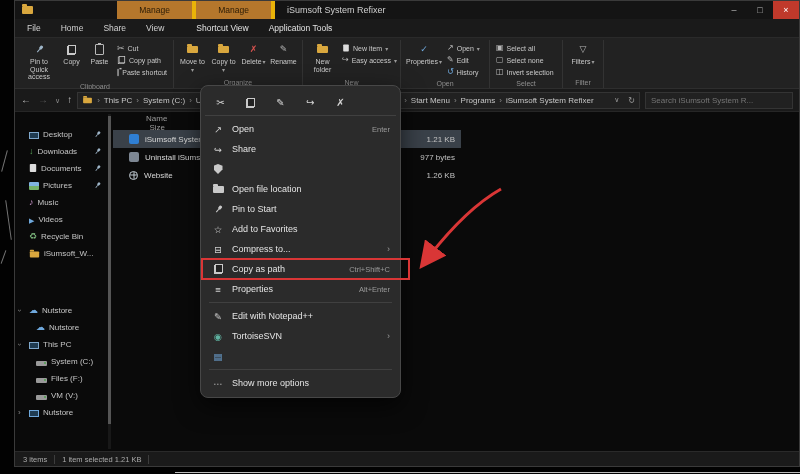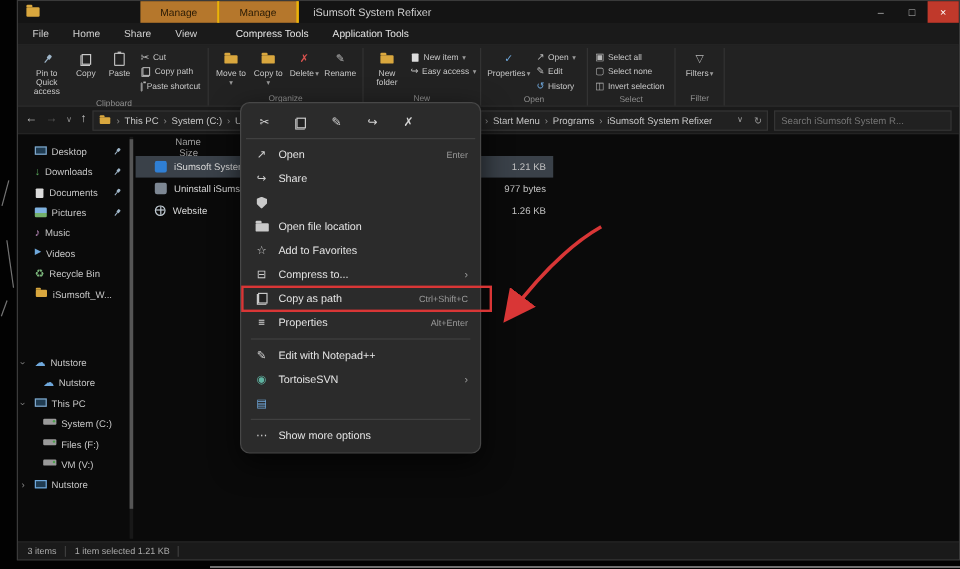--- a/index.html
+++ b/index.html
@@ -9,21 +9,21 @@
   .bottom-line{position:absolute;left:175px;right:0;bottom:1px;height:1px;background:#ddd;opacity:.85;}
 
   
   .window{position:absolute;left:14px;top:0;width:786px;height:467px;background:#181818;border:1px solid #3a3a3a;display:flex;flex-direction:column;}
 
   
   .titlebar{height:18px;background:#141414;display:flex;align-items:center;font-size:9px;color:#cfcfcf;flex:0 0 auto;position:relative;}
   .fe-icon{width:11px;height:8px;margin:0 6px 0 7px;background:#d9a73e;border-radius:1px;position:relative;display:inline-block;}
   .fe-icon::before{content:"";position:absolute;top:-2px;left:0;width:5px;height:2px;background:#d9a73e;border-radius:1px 1px 0 0;}
   .manage-tabs{display:flex;height:18px;margin-left:78px;}
-  .manage-tab{width:66px;background:#b5772c;color:#2a1b05;font-size:8.5px;display:flex;align-items:center;justify-content:center;border-right:2px solid #eab308;cursor:default;}
+  .manage-tab{width:79px;background:#b5772c;color:#2a1b05;font-size:8.5px;display:flex;align-items:center;justify-content:center;border-right:4px solid #eab308;cursor:default;}
   .win-title{margin-left:12px;white-space:nowrap;}
   .win-controls{position:absolute;right:0;top:0;display:flex;height:18px;}
   .wc{width:26px;height:18px;display:flex;align-items:center;justify-content:center;font-size:9px;color:#bbb;}
   .wc.close{background:#c0392b;color:#fff;}
 
   
   .tabrow{height:19px;background:#1a1a1a;display:flex;align-items:stretch;font-size:8.5px;color:#d2d2d2;border-bottom:1px solid #2a2a2a;padding-left:2px;flex:0 0 auto;}
   .tab{padding:0 10px;display:flex;align-items:center;white-space:nowrap;text-align:right;}
   .tab.contextual{color:#e3e3e3;}
   .ctx-tabs{display:flex;margin-left:12px;}
@@ -75,21 +75,21 @@
   .crumb-seg{cursor:default;}
   .crumb-sep{color:#8a8a8a;}
   .addr-right{position:absolute;left:326px;display:flex;align-items:center;gap:4px;}
   .addr-controls{position:absolute;right:4px;display:flex;gap:9px;color:#9a9a9a;font-size:8px;}
   .searchbox{width:148px;height:17px;background:#212121;border:1px solid #343434;display:flex;align-items:center;padding:0 5px;}
   .searchbox input{background:transparent;border:none;outline:none;color:#9a9a9a;font-size:8px;width:100%;font-family:inherit;}
 
   
   .main{flex:1;display:flex;background:#0a0a0a;position:relative;overflow:hidden;}
   .sidebar{width:92px;padding-top:10px;font-size:8px;color:#c6c6c6;position:relative;flex:0 0 auto;}
-  .side-item{height:17px;display:flex;align-items:flex-start;gap:4px;padding-left:14px;position:relative;white-space:nowrap;}
+  .side-item{height:17px;display:flex;align-items:flex-end;gap:4px;padding-left:14px;position:relative;white-space:nowrap;}
   .side-item.indent{padding-left:21px;}
   .chev{position:absolute;left:3px;color:#888;font-size:8px;display:inline-block;}
   .chev.down{transform:rotate(90deg);}
   .pin-right{position:absolute;right:5px;}
   .side-gap{height:40px;}
   .sidebar-scroll{position:absolute;right:-4px;top:2px;bottom:2px;width:3px;background:#181818;}
   .sidebar-thumb{position:absolute;top:2px;width:3px;height:92%;background:#555;}
   .scrollgap{width:6px;flex:0 0 auto;}
 
   
@@ -143,21 +143,21 @@
       <span class="wc close">×</span>
     </div>
   </div>
 
   <div class="tabrow">
     <span class="tab">File</span>
     <span class="tab">Home</span>
     <span class="tab">Share</span>
     <span class="tab">View</span>
     <div class="ctx-tabs">
-      <span class="tab contextual">Compress Tools</span>
+      <span class="tab contextual">Shortcut View</span>
       <span class="tab contextual">Application Tools</span>
     </div>
   </div>
 
   <div class="ribbon">
 
     <div class="rgroup">
       <div class="rgroup-buttons">
         <div class="rbtn-lg" style="width:38px">
           <span class="ric">
@@ -509,20 +509,26 @@
         <span class="shield-icon"></span>
       </span>
     </div>
   <div class="cm-item">
       <span class="cm-ic">
         <span class="folder-icon mono"></span>
       </span>
       <span class="cm-label">Open file location</span>
     </div>
   <div class="cm-item">
+      <span class="cm-ic">
+        <span class="pin-css" style="color:#c9c9c9"></span>
+      </span>
+      <span class="cm-label">Pin to Start</span>
+    </div>
+  <div class="cm-item">
       <span class="cm-ic">☆</span>
       <span class="cm-label">Add to Favorites</span>
     </div>
   <div class="cm-item">
       <span class="cm-ic">⊟</span>
       <span class="cm-label">Compress to...</span>
       <span class="cm-sub">›</span>
     </div>
   <div class="cm-item hl">
       <span class="cm-ic">

